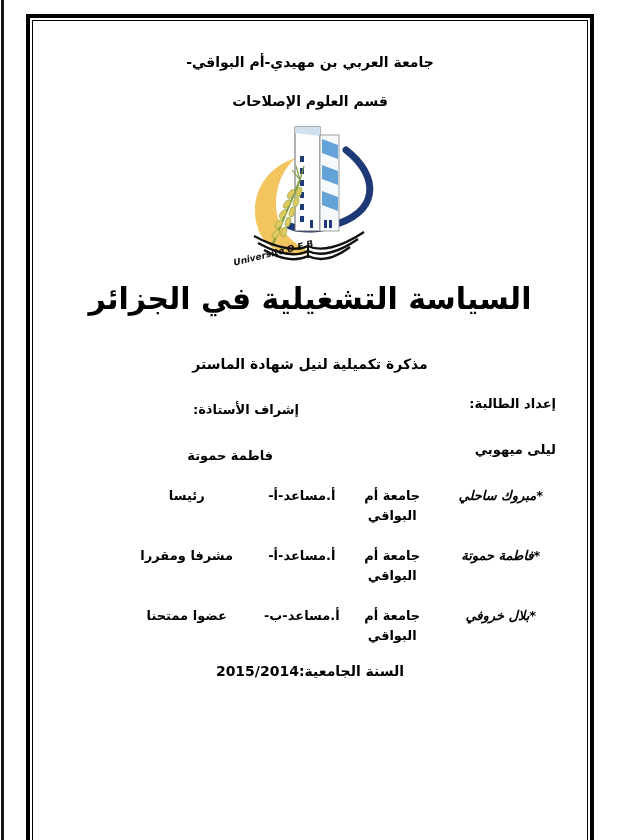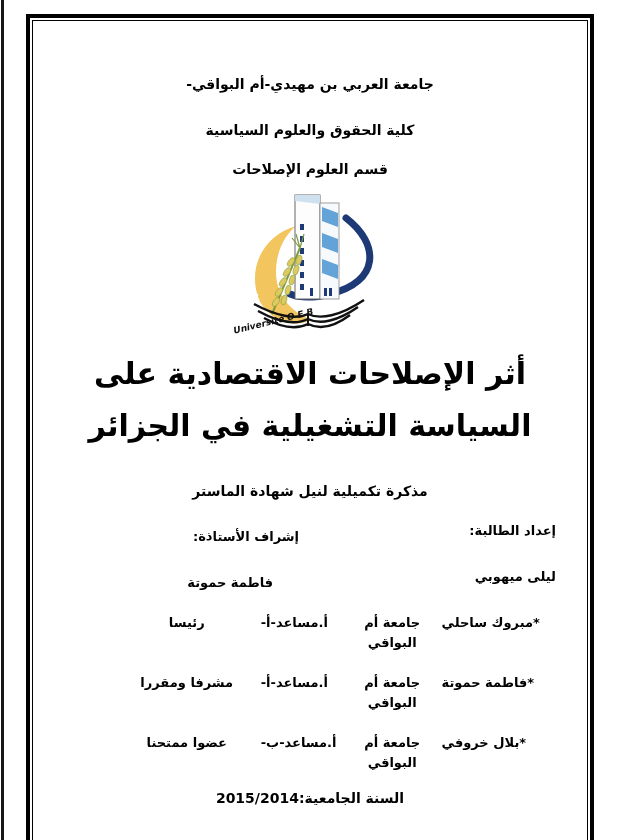--- a/index.html
+++ b/index.html
@@ -10,53 +10,52 @@
   }
   
   .scan-edge{position:absolute;left:1px;top:0;width:3px;height:840px;background:#161616;}
   
   .frame{position:absolute;left:26px;right:26px;top:14px;bottom:-22px;border:4px solid #000;}
   .frame-inner{position:absolute;inset:2px;border:1px solid #000;}
   .content{
     position:absolute;left:36px;right:36px;top:20px;bottom:0;
     text-align:center;font-size:14px;line-height:20px;
   }
-  .hline1{margin-top:54px;}
+  .hline1{margin-top:32px;}
   .hline2{margin-top:26px;}
   .hline3{margin-top:19px;}
   .logo-wrap{margin-top:11px;height:148px;}
   .title1{margin-top:13px;font-size:30px;line-height:46px;}
   .title2{margin-top:6px;font-size:30px;line-height:46px;}
   .sub1{margin-top:32px;}
   .sub2{margin-top:12px;font-size:13px;}
   .two-col{display:flex;margin-top:20px;font-size:13px;}
   .col-r{width:52%;text-align:right;padding-left:2px;box-sizing:border-box;padding-right:28px;}
   .col-l{width:48%;text-align:right;box-sizing:border-box;margin-top:6px;}
   .col-l.indent{padding-right:26px;}
   .committee-heading{margin-top:18px;text-align:right;padding-right:28px;font-size:13px;}
   .crow{display:flex;margin-top:20px;font-size:13px;align-items:baseline;}
-  .c-name{width:26%;text-align:left;box-sizing:border-box;padding-right:24px;}
+  .c-name{width:26%;text-align:center;box-sizing:border-box;padding-right:24px;font-style:italic;}
   .c-univ{width:18%;text-align:center;}
-  .c-rank{width:15%;text-align:left;}
+  .c-rank{width:15%;text-align:center;}
   .c-role{width:27%;text-align:center;}
   .year{margin-top:15px;}
 </style>
 </head>
 <body dir="rtl">
 
 <div class="scan-edge"></div>
 
 <div class="frame">
   <div class="frame-inner"></div>
 </div>
 
 <div class="content">
 
   <div class="hline1">جامعة العربي بن مهيدي-أم البواقي-</div>
-  <div class="hline2">كلية الحقوق والعلوم السياسية</div>
   <div class="hline3">قسم العلوم الإصلاحات</div>
 
   <div class="logo-wrap">
     <svg width="156" height="148" viewBox="0 0 156 148" xmlns="http://www.w3.org/2000/svg">
 
       <g>
         <path d="M64 36 C30 46 14 80 28 112 C40 132 62 138 80 130 C58 122 44 104 44 82 C44 60 54 44 64 36 Z" fill="#f2c55e"></path>
       </g>
 
       <path d="M114 28 C148 54 148 92 98 104 C82 108 68 108 58 104" stroke="#1e3a76" stroke-width="7" fill="none" stroke-linecap="round"></path>
@@ -101,21 +100,20 @@
         <path d="M26 121 C46 132 64 135 76 129 C88 135 106 131 126 117"></path>
         <path d="M32 128 C50 138 64 140 76 134 C88 140 102 137 118 125"></path>
         <path d="M76 124 L76 136" stroke-width="2"></path>
       </g>
 
       <text x="22" y="100" font-size="9" fill="#ffffff" transform="rotate(-52 30 96)" font-family="&quot;DejaVu Sans&quot;,sans-serif">جامعة أم البواقي</text>
       <text x="82" y="124" font-size="9" font-style="italic" fill="#111" transform="rotate(-14 82 124)" font-family="&quot;DejaVu Sans&quot;,sans-serif">Université O E B</text>
     </svg>
   </div>
 
-  <div class="title1">أثر الإصلاحات الاقتصادية على</div>
   <div class="title2">السياسة التشغيلية في الجزائر</div>
 
   <div class="sub1">مذكرة تكميلية لنيل شهادة الماستر</div>
 
   <div class="two-col">
     <div class="col-r">إعداد الطالبة:</div>
     <div class="col-l">إشراف الأستاذة:</div>
   </div>
   <div class="two-col">
     <div class="col-r">ليلى ميهوبي</div>

